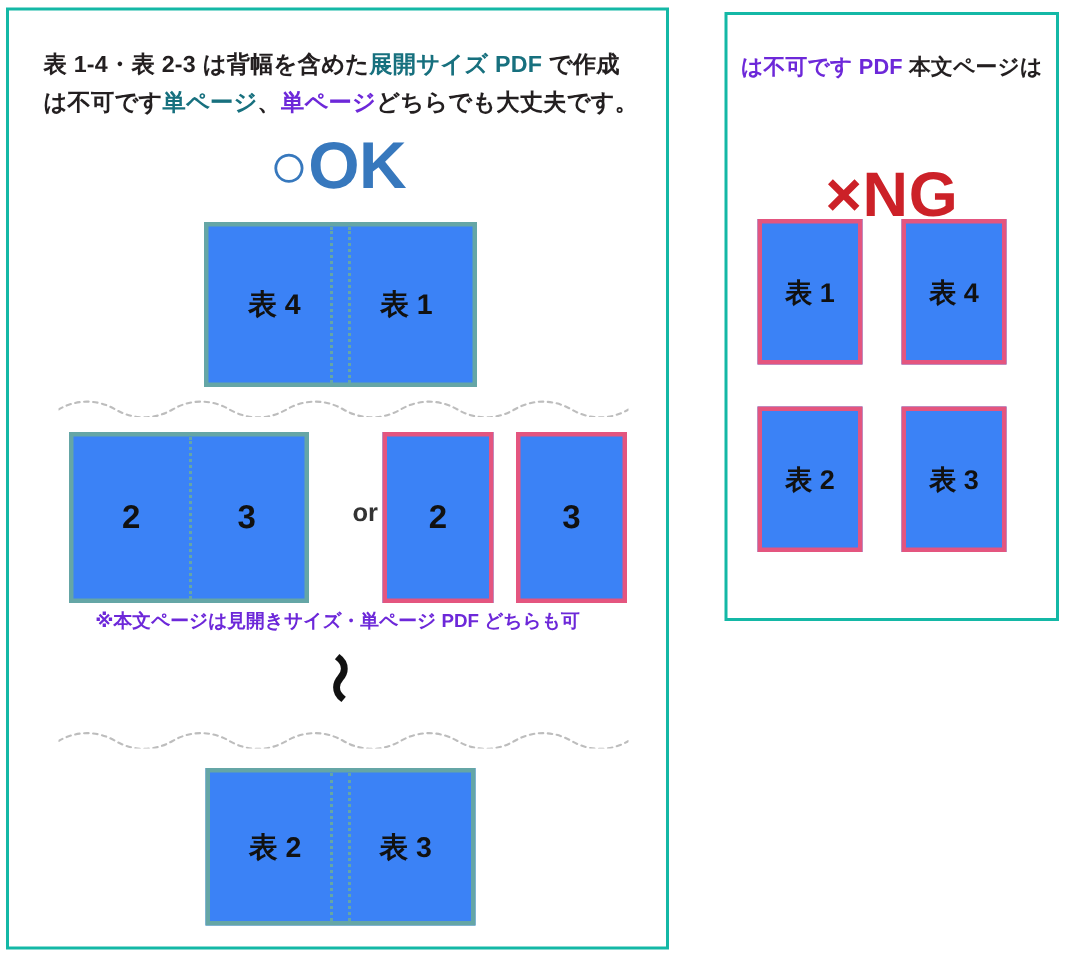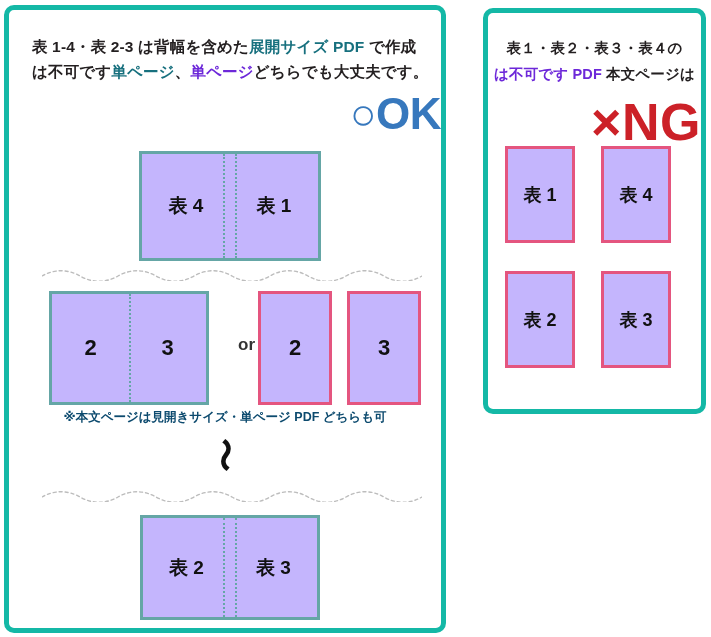--- a/index.html
+++ b/index.html
@@ -11,22 +11,22 @@
     width: 711px;
     height: 637px;
     position: relative;
     font-family: "Liberation Sans", "DejaVu Sans", sans-serif;
     -webkit-font-smoothing: antialiased;
   }
 
   .panel {
     position: absolute;
     background: #ffffff;
-    border: 5px solid #14b8a6;
-    border-radius: 10px;
+    border: 2px solid #14b8a6;
+    border-radius: 0;
     box-sizing: border-box;
   }
   #panel-ok {
     left: 4px;
     top: 5px;
     width: 442px;
     height: 628px;
   }
   #panel-ng {
     left: 483px;
@@ -57,42 +57,42 @@
     line-height: 26px;
     text-align: center;
   }
   .t-teal { color: #17707e; }
   .t-pink { color: #6d28d9; }
 
   .verdict {
     position: absolute;
     font-weight: bold;
     white-space: nowrap;
-    text-align: right;
+    text-align: center;
     left: 0;
     right: 0;
   }
   #ok-verdict {
     top: 79px;
     font-size: 44px;
     color: #3778bd;
     letter-spacing: -0.01em;
   }
   #ng-verdict {
-    top: 79px;
-    font-size: 52px;
+    top: 96px;
+    font-size: 42px;
     color: #cc2128;
     letter-spacing: 0.01em;
   }
   .mark-circle { font-weight: normal; }
 
   
   .pagebox {
     position: absolute;
-    background: #c4b5fd;
+    background: #3b82f6;
     box-sizing: border-box;
   }
   .pagebox.teal { border: 3px solid #65a6a6; }
   .pagebox.pink { border: 3px solid #e4557f; }
 
   .pagelabel {
     position: absolute;
     top: 50%;
     transform: translateY(-50%);
     font-weight: bold;
@@ -170,21 +170,21 @@
   }
 
   #body-note {
     position: absolute;
     left: 0;
     right: 0;
     top: 399px;
     text-align: center;
     font-size: 12.5px;
     font-weight: bold;
-    color: #0c4a6e;
+    color: #6d28d9;
     white-space: nowrap;
   }
 
   
   #spread-cover-23 {
     left: 131px;
     top: 505px;
     width: 180px;
     height: 105px;
   }
@@ -289,21 +289,20 @@
     <div class="spine-line spine-a"></div>
     <div class="spine-line spine-b"></div>
     <div class="pagelabel half-left">表 2</div>
     <div class="pagelabel half-right">表 3</div>
   </div>
 
 </div>
 
 <div class="panel" id="panel-ng">
   <div class="head-text" id="ng-head">
-    <div>表１・表２・表３・表４の</div>
     <div><span class="t-pink">は不可です PDF</span><span> 本文ページは</span></div>
   </div>
 
   <div class="verdict" id="ng-verdict"><span>×</span><span>NG</span></div>
 </div>
 
 <div class="pagebox pink ng-page" id="ng-1">
   <div class="pagelabel">表 1</div>
 </div>
 <div class="pagebox pink ng-page" id="ng-4">

